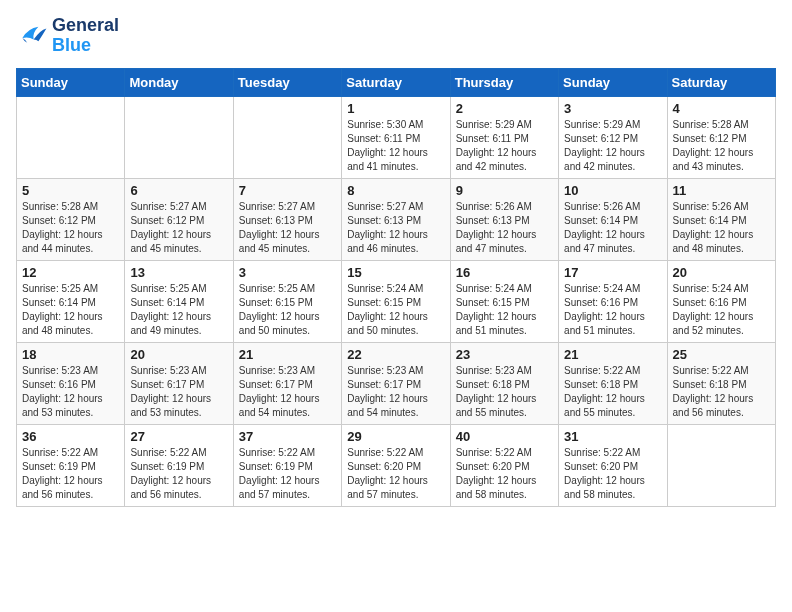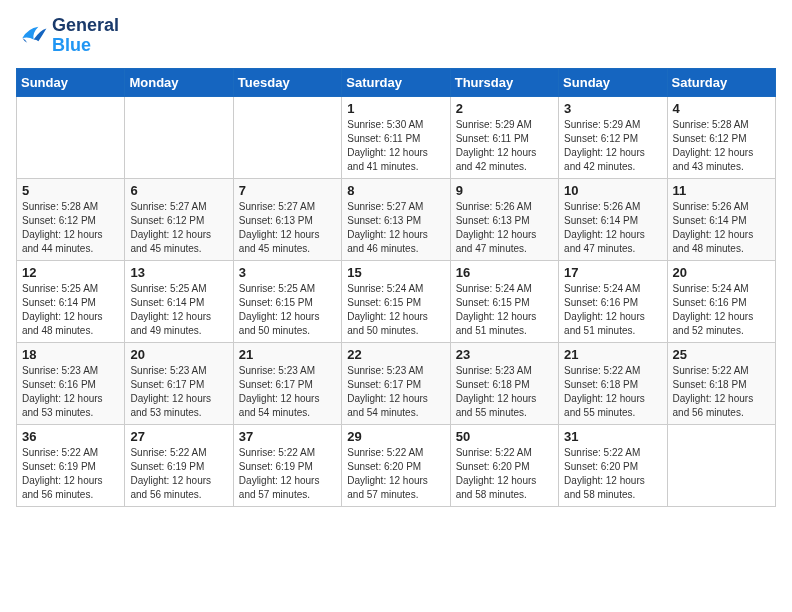--- a/index.html
+++ b/index.html
@@ -332,21 +332,21 @@
 and 57 minutes.</div>
         </td>
         <td>
           <span class="day-number">29</span>
           <div class="day-info" style="white-space: pre-line;">Sunrise: 5:22 AM
 Sunset: 6:20 PM
 Daylight: 12 hours
 and 57 minutes.</div>
         </td>
         <td>
-          <span class="day-number">50</span>
+          <span class="day-number">40</span>
           <div class="day-info" style="white-space: pre-line;">Sunrise: 5:22 AM
 Sunset: 6:20 PM
 Daylight: 12 hours
 and 58 minutes.</div>
         </td>
         <td>
           <span class="day-number">31</span>
           <div class="day-info" style="white-space: pre-line;">Sunrise: 5:22 AM
 Sunset: 6:20 PM
 Daylight: 12 hours

